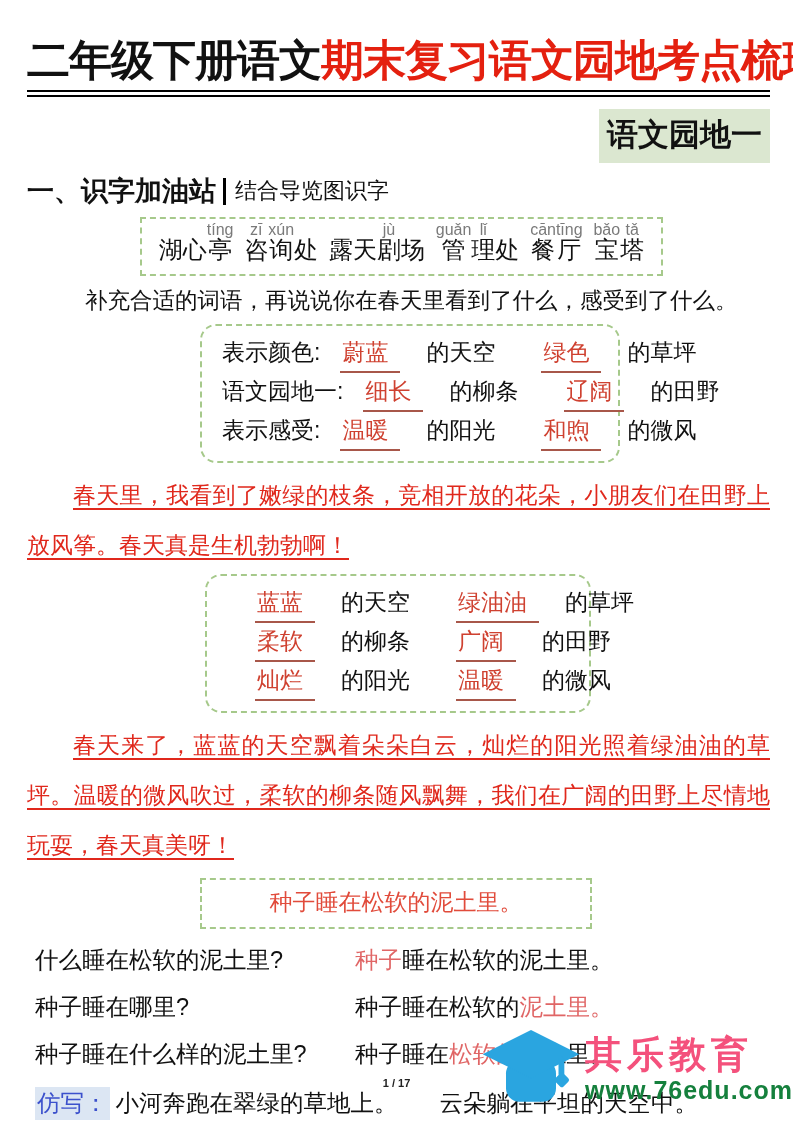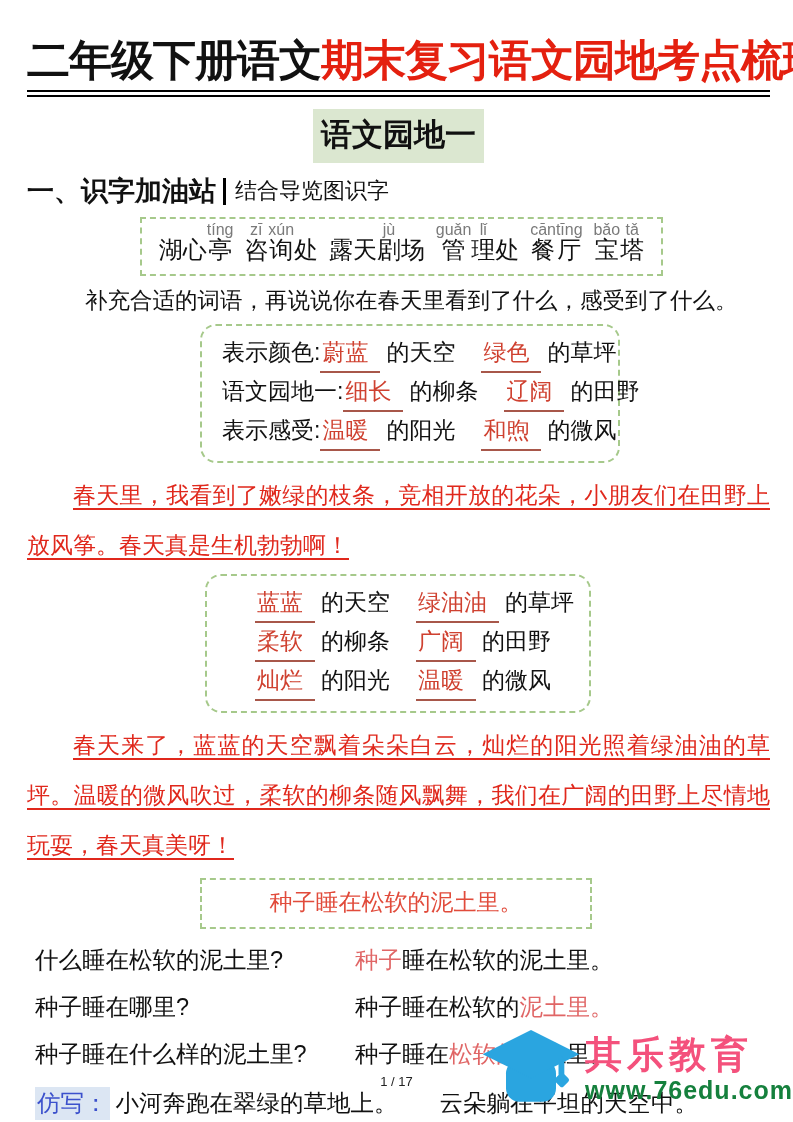--- a/index.html
+++ b/index.html
@@ -19,21 +19,21 @@
     font-family:"Liberation Serif", serif;
     font-size:43px;
     font-weight:900;
     white-space:nowrap;
     letter-spacing:-1px;
     padding-bottom:5px;
     border-bottom:7px double #000;
     line-height:1.15;
   }
   .t-red{color:#e4200f;}
-  .subtitle-row{text-align:center;margin:12px 0 4px 0;}
+  .subtitle-row{text-align:right;margin:12px 0 4px 0;}
   .subtitle{
     display:inline-block;
     font-size:31px;font-weight:bold;
     background:#dbe7d0;
     padding:5px 8px 7px 8px;
   }
   
   .h-row{display:flex;align-items:center;margin-top:10px;}
   .h-main{font-size:27px;font-weight:bold;white-space:nowrap;}
   .vbar{width:3px;height:27px;background:#000;margin:0 9px 0 7px;flex:0 0 auto;}
@@ -50,21 +50,21 @@
   .vocab-term{white-space:nowrap;}
   ruby rt{font-size:16px;color:#7a7a7a;font-weight:normal;letter-spacing:0;}
   
   .intro{margin:9px 0 0 58px;font-size:22.5px;}
   .fill-box{
     border:2px dashed #a6c98b;border-radius:16px;
     box-sizing:border-box;font-size:23px;
   }
   .boxA{margin:8px 0 0 173px;width:420px;padding:8px 14px 10px 20px;}
   .boxB{margin:4px 0 0 178px;width:386px;padding:8px 14px 10px 48px;}
-  .fill-row{display:flex;align-items:baseline;line-height:37px;white-space:nowrap;}
+  .fill-row{display:flex;align-items:baseline;line-height:37px;white-space:nowrap;gap:20px;}
   .fill-label{color:#111;}
   .blank{
     color:#cf4130;
     border-bottom:2px solid #a8574a;
     padding:0 12px 0 2px;
     margin-right:6px;
   }
   .pair-gap{margin-left:26px;}
   .answer{
     margin:7px 0 0 0;
@@ -88,21 +88,21 @@
   .salmon{color:#e06666;}
   .imitate-row{margin-top:17px;font-size:23.5px;white-space:nowrap;}
   .imitate-label{
     color:#3c51cc;background:#dce6f3;
     padding:3px 2px 4px 2px;margin:0 6px 0 8px;
   }
   .imitate2{margin-left:42px;}
   
   .footer{
     position:absolute;left:0;right:0;bottom:33px;
-    text-align:center;font-size:13px;font-weight:normal;color:#222;
+    text-align:center;font-size:11px;font-weight:bold;color:#222;
   }
   .logo{
     position:absolute;right:0;bottom:6px;
     display:flex;align-items:center;
   }
   .logo svg{display:block;margin-right:4px;}
   .logo-text{display:flex;flex-direction:column;}
   .logo-name{
     font-size:37px;font-weight:900;color:#f4517c;
     letter-spacing:5px;line-height:1.1;white-space:nowrap;

